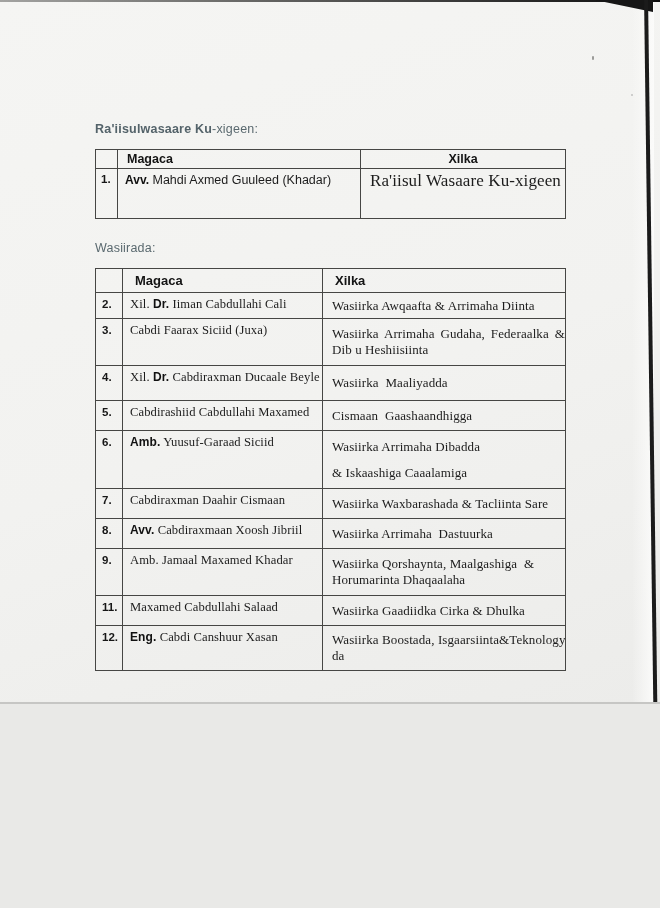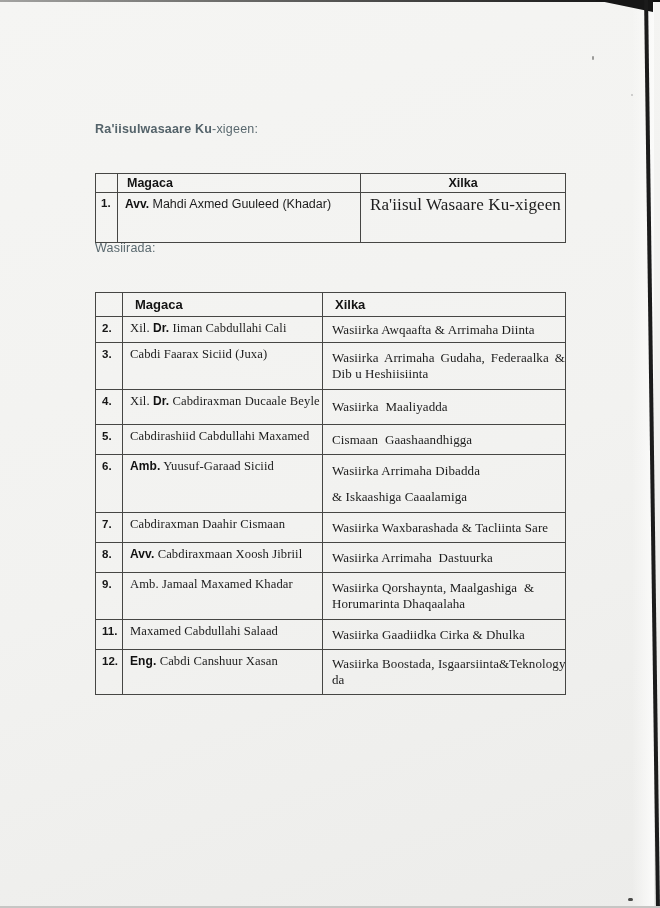--- a/index.html
+++ b/index.html
@@ -1,17 +1,17 @@
 <!DOCTYPE html>
 <html><head>
 <meta charset="utf-8">
 <style>
   html,body{margin:0;padding:0;}
   body{background:#e9e9e7;font-family:"Liberation Sans",sans-serif;}
-  .page{position:relative;width:660px;height:908px;overflow:hidden;
+  .page{position:relative;width:660px;height:704px;overflow:hidden;
         background:linear-gradient(160deg,#f5f5f3 0%,#f2f2f0 55%,#ececea 100%);}
 
   
   .edge-top{position:absolute;top:0;left:0;width:100%;height:2px;
             background:linear-gradient(90deg,#a3a3a1 0%,#6b6b69 35%,#222 85%,#0d0d0d 100%);}
   .edge-right{position:absolute;left:644px;top:-6px;width:4px;height:924px;background:#1b1b1b;
               transform:rotate(-0.75deg);transform-origin:top left;}
   .edge-right-glow{position:absolute;right:6px;top:0;width:22px;height:100%;
               background:linear-gradient(90deg,rgba(255,255,255,0),#fbfbfa);}
   .corner-wedge{position:absolute;top:0;right:7px;width:0;height:0;
@@ -21,21 +21,21 @@
   .speck2{position:absolute;left:631px;top:94px;width:2px;height:2px;background:#c2c2c0;border-radius:1px;}
   .speck3{position:absolute;left:628px;top:898px;width:5px;height:3px;background:#4a4a48;border-radius:2px;}
 
   
   .heading{position:absolute;left:95px;font-size:12.5px;letter-spacing:.2px;color:#5a696f;}
   .heading b{font-weight:700;color:#54636a;}
   .h1{top:122px;}
   .h2{top:241px;text-align:right;}
 
   
-  table{position:absolute;left:95px;border-collapse:collapse;table-layout:fixed;margin-top:24px;}
+  table{position:absolute;left:95px;border-collapse:collapse;table-layout:fixed;}
   td,th{border:1.5px solid #464644;overflow:hidden;}
   .t1{top:149px;width:470px;}
   .t2{top:268px;width:470px;}
 
   th{font:700 12.5px "Liberation Sans",sans-serif;color:#141414;text-align:left;
      vertical-align:middle;padding:2px 0 2px 9px;}
   .t2 th{font-size:13px;padding-left:12px;}
   th.c{text-align:center;padding-left:0;}
 
   .num{font:700 11.5px "Liberation Sans",sans-serif;color:#161616;

